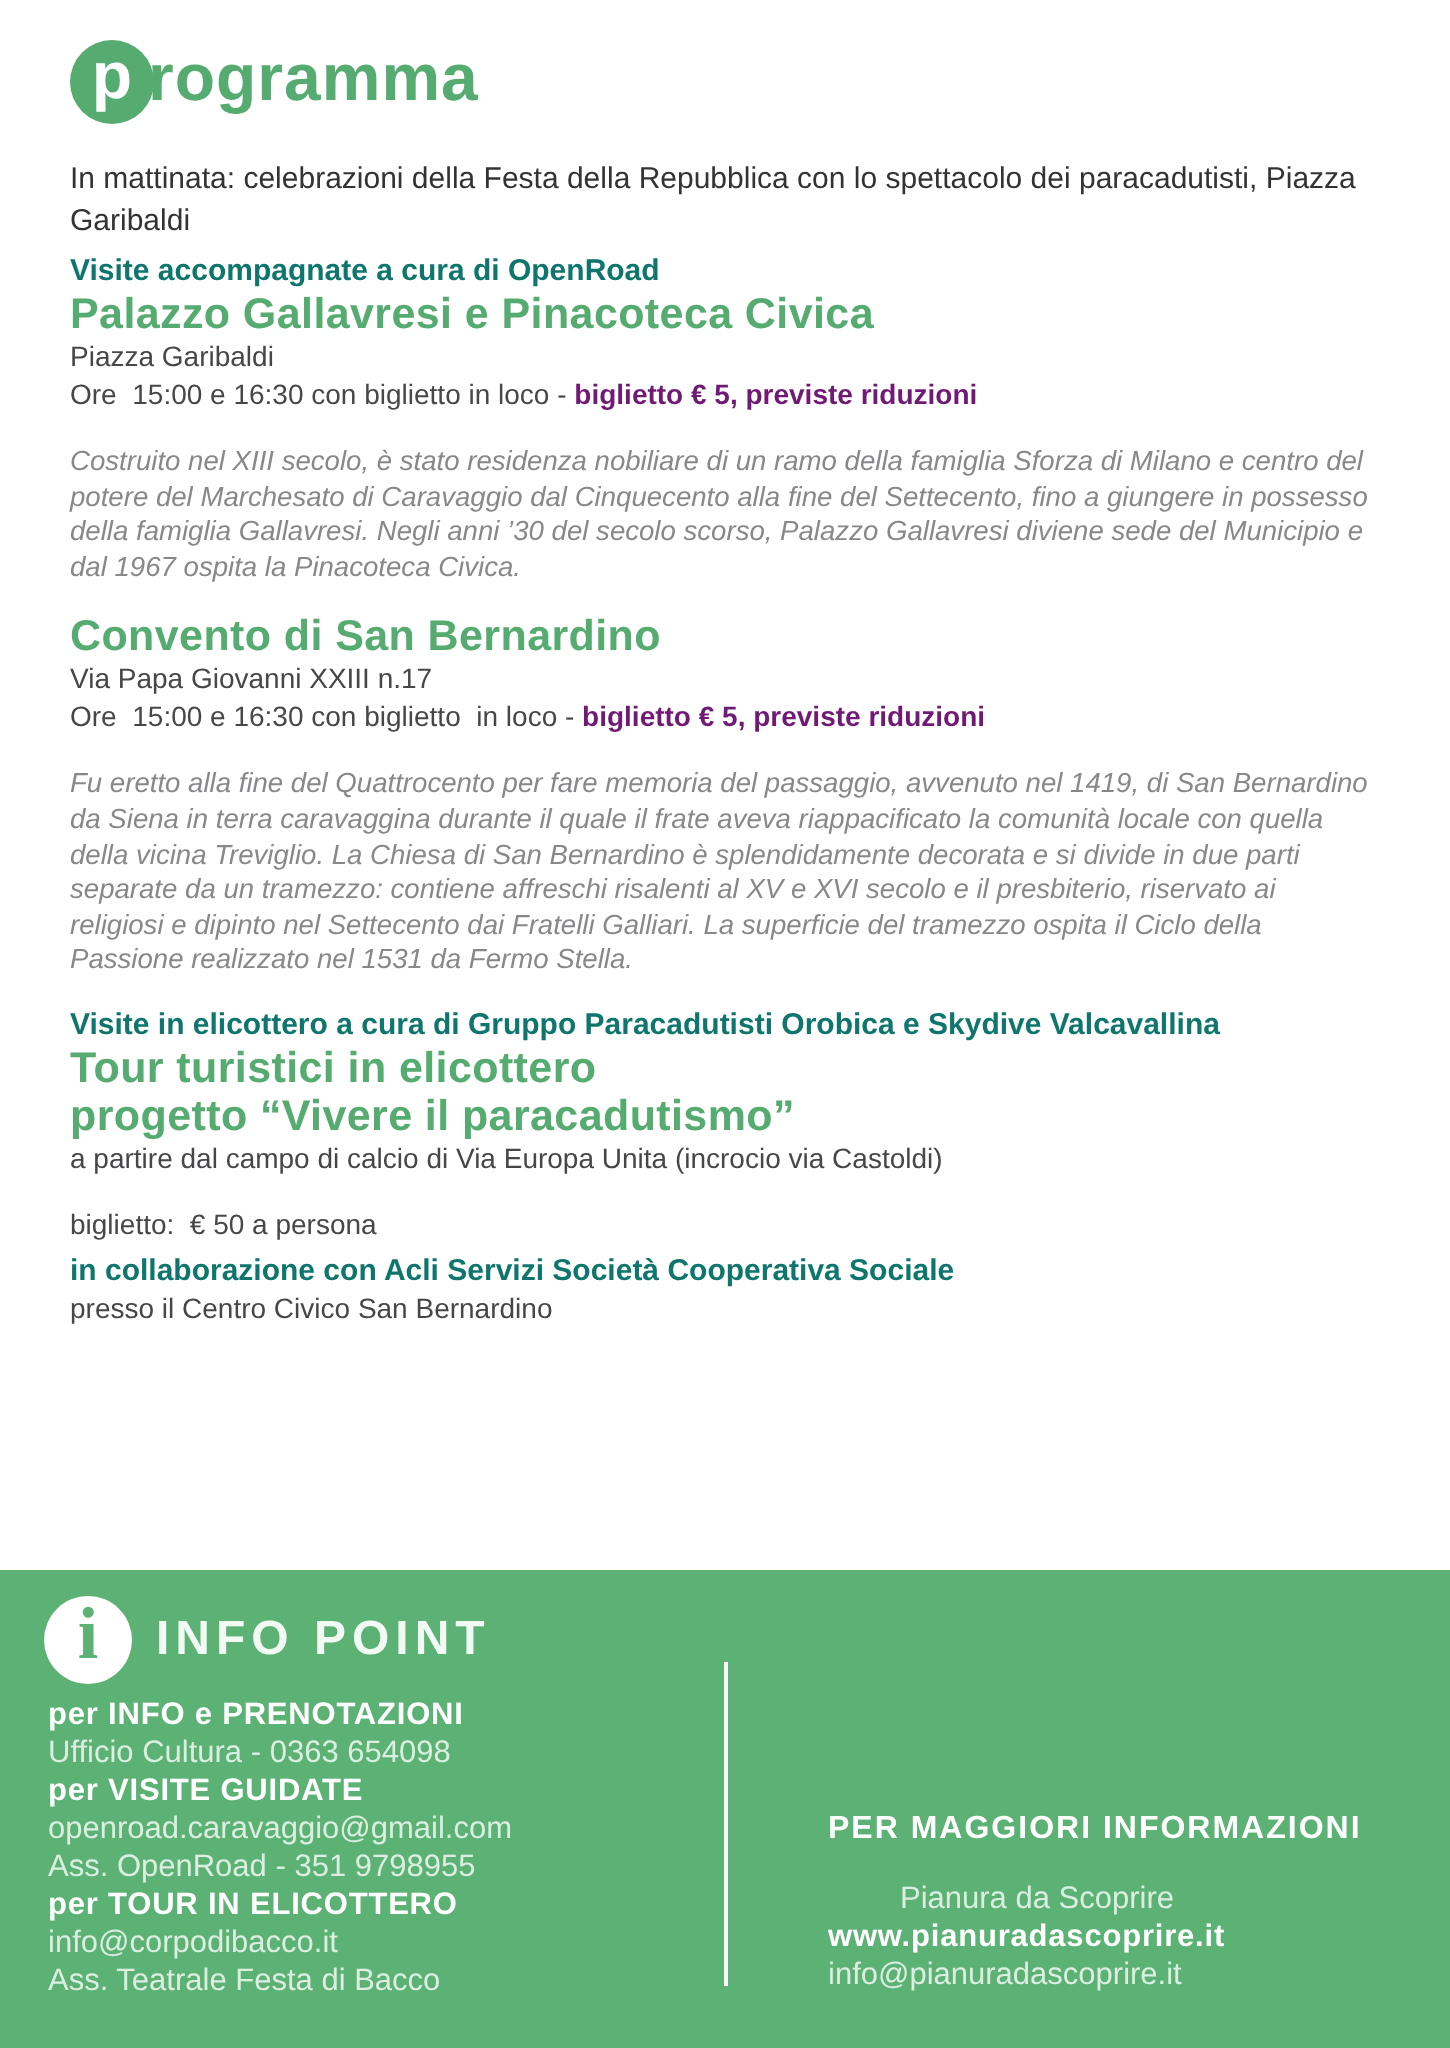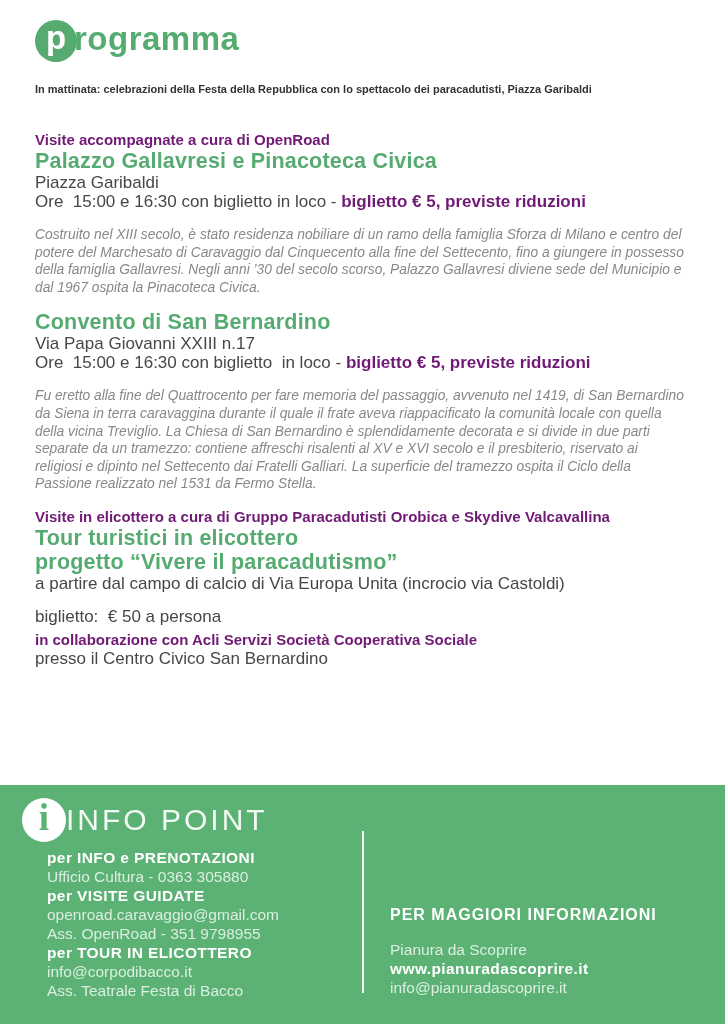--- a/index.html
+++ b/index.html
@@ -20,57 +20,57 @@
     width:42px; height:42px; border-radius:50%; background:var(--accent);
     color:#fff; font-weight:bold; font-size:33px; display:flex;
     align-items:center; justify-content:center; flex:0 0 42px;
   }
   .logo-circle span{ transform:translateY(-3px); }
   .logo-rest{
     color:var(--accent); font-weight:bold; font-size:33px; margin-left:-3px;
     letter-spacing:0.5px; transform:translateY(-2px);
   }
 
-  .intro{ margin:0 0 30px; font-weight:bold; font-size:11px; line-height:21px;
+  .intro{ margin:0 0 5px; font-weight:normal; font-size:15px; line-height:21px;
           color:#333335; max-width:645px; }
-  .lead{ margin:0; font-weight:bold; font-size:15px; line-height:19px; color:#701a75; }
+  .lead{ margin:0; font-weight:bold; font-size:15px; line-height:19px; color:#0f766e; }
   .green-title{ margin:0; color:var(--accent); font-size:21.5px; line-height:24px;
                 font-weight:bold; letter-spacing:0.2px; }
-  .body-line{ margin:0; font-size:17px; line-height:19px; color:#47474a; }
+  .body-line{ margin:0; font-size:14px; line-height:19px; color:#47474a; }
   .ore{ white-space:pre-wrap; }
   .ore b{ color:#701a75; }
   .ticket{ white-space:pre-wrap; margin-top:14px; }
   .desc{ margin:15px 0 14px; font-style:italic; font-size:13.8px; line-height:17.6px;
          color:#88888b; max-width:652px; }
   .mt20{ margin-top:4px; }
 
   
   .footer{
     position:absolute; left:0; right:0; bottom:0; height:239px;
     background:var(--footer); color:#fff;
   }
   .infopoint-row{ position:absolute; top:13px; left:22px; display:flex; align-items:center; }
   .info-circle{
     width:44px; height:44px; border-radius:50%; background:#ffffff; color:var(--footer);
     display:flex; align-items:center; justify-content:center;
     font-family:"Liberation Serif", serif; font-weight:bold; font-size:37px; flex:0 0 44px;
   }
   .info-circle span{ transform:translateY(-3px); }
   .infopoint-title{
-    margin-left:0; font-size:30px; letter-spacing:3px; color:#f2faf4; font-weight:normal;
+    margin-left:12px; font-size:24px; letter-spacing:3px; color:#f2faf4; font-weight:bold;
   }
   .divider{ position:absolute; left:362px; top:46px; width:2px; height:162px;
             background:rgba(255,255,255,0.95); }
-  .col-left{ position:absolute; top:63px; left:47px; }
-  .col-right{ position:absolute; top:120px; left:390px; }
+  .col-left{ position:absolute; top:63px; left:24px; }
+  .col-right{ position:absolute; top:120px; left:414px; }
   .f-bold{ margin:0; font-weight:bold; font-size:15.5px; line-height:19px;
            color:#ffffff; letter-spacing:0.4px; }
   .f-reg{ margin:0; font-size:15.5px; line-height:19px; color:rgba(255,255,255,0.78); }
   .col-right .f-bold.heading{ font-size:16px; letter-spacing:1px; }
-  .col-right .mt16{ margin-top:16px; }
+  .col-right .mt16{ margin-top:16px;margin-left:36px; }
 </style>
 </head>
 <body>
 
 <div class="page">
   <div class="content">
 
     <div class="logo">
       <span class="logo-circle">
           <span>p</span>
@@ -107,21 +107,21 @@
       <span class="info-circle">
           <span>i</span>
         </span>
       <span class="infopoint-title">INFO POINT</span>
     </div>
 
     <div class="divider"></div>
 
     <div class="col-left">
       <p class="f-bold">per INFO e PRENOTAZIONI</p>
-      <p class="f-reg">Ufficio Cultura - 0363 305880</p>
+      <p class="f-reg">Ufficio Cultura - 0363 654098</p>
       <p class="f-bold">per VISITE GUIDATE</p>
       <p class="f-reg">openroad.caravaggio@gmail.com</p>
       <p class="f-reg">Ass. OpenRoad - 351 9798955</p>
       <p class="f-bold">per TOUR IN ELICOTTERO</p>
       <p class="f-reg">info@corpodibacco.it</p>
       <p class="f-reg">Ass. Teatrale Festa di Bacco</p>
     </div>
 
     <div class="col-right">
       <p class="f-bold heading">PER MAGGIORI INFORMAZIONI</p>

